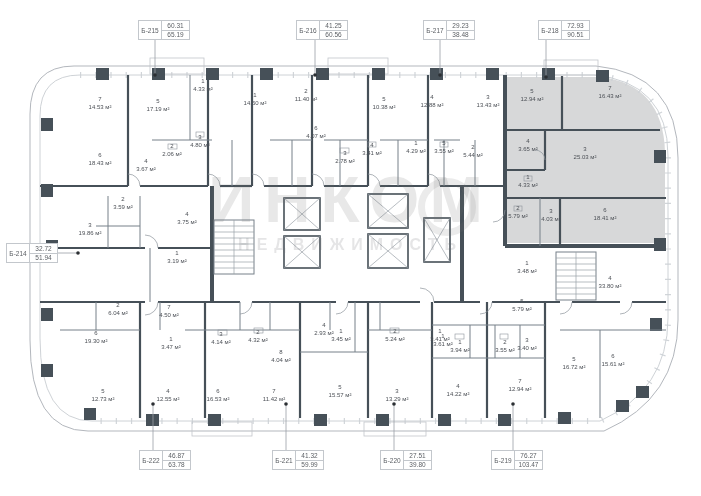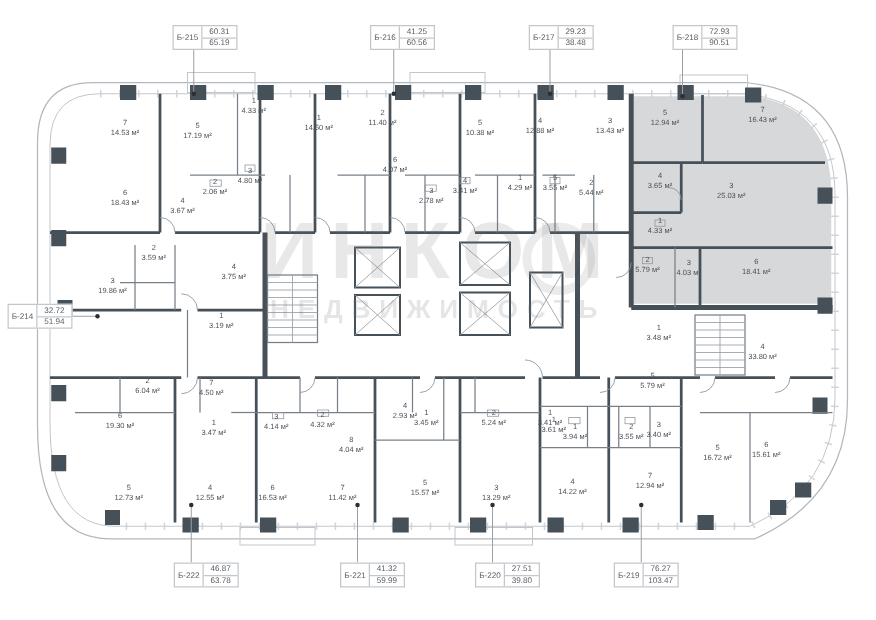--- a/index.html
+++ b/index.html
@@ -4,21 +4,21 @@
 <style>
   html,body{margin:0;padding:0;background:#ffffff;}
   #stage{position:relative;width:701px;height:496px;background:#ffffff;overflow:hidden;
          font-family:"Liberation Sans", sans-serif;}
   #plan-svg{position:absolute;left:0;top:0;}
   
   #watermark{position:absolute;left:0;top:168px;width:701px;text-align:center;
              pointer-events:none;z-index:3;}
   #wm-title{font-size:64px;font-weight:bold;letter-spacing:10px;color:rgba(110,112,115,0.16);
             line-height:1.0;}
-  #wm-sub{font-size:21px;font-weight:bold;letter-spacing:7px;color:rgba(110,112,115,0.18);
+  #wm-sub{font-size:16px;font-weight:bold;letter-spacing:7px;color:rgba(110,112,115,0.18);
           margin-top:4px;}
   #wm-circle{position:absolute;left:418px;top:178px;width:58px;height:58px;border-radius:50%;
              border:7px solid rgba(110,112,115,0.14);box-sizing:border-box;}
   
   .room{position:absolute;transform:translate(-50%,-50%);text-align:center;color:#4d5157;
         line-height:1.3;z-index:4;white-space:nowrap;}
   .room .n{display:block;font-size:6px;}
   .room .a{display:block;font-size:6px;}
   
   .unit-tag{position:absolute;display:flex;width:52px;height:20px;background:#fff;

